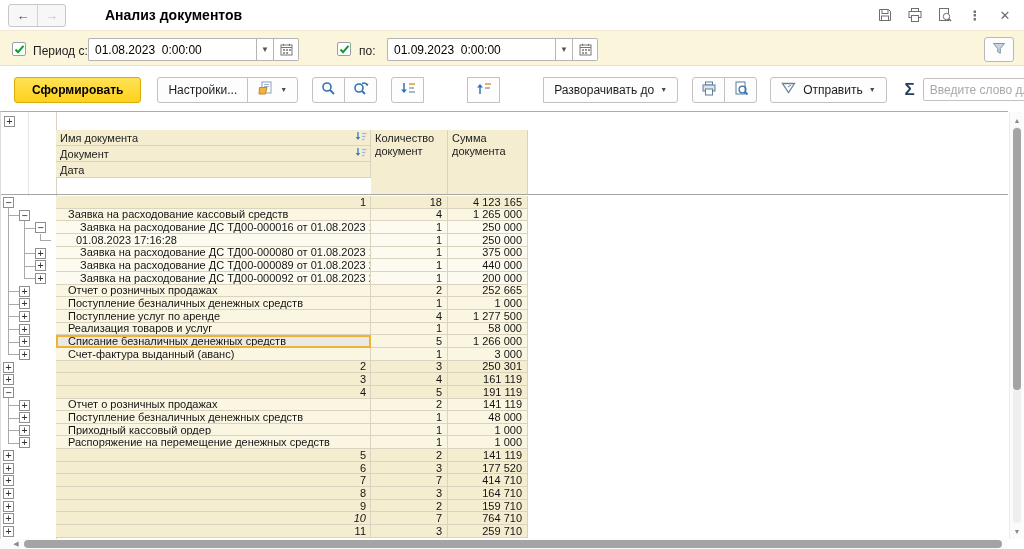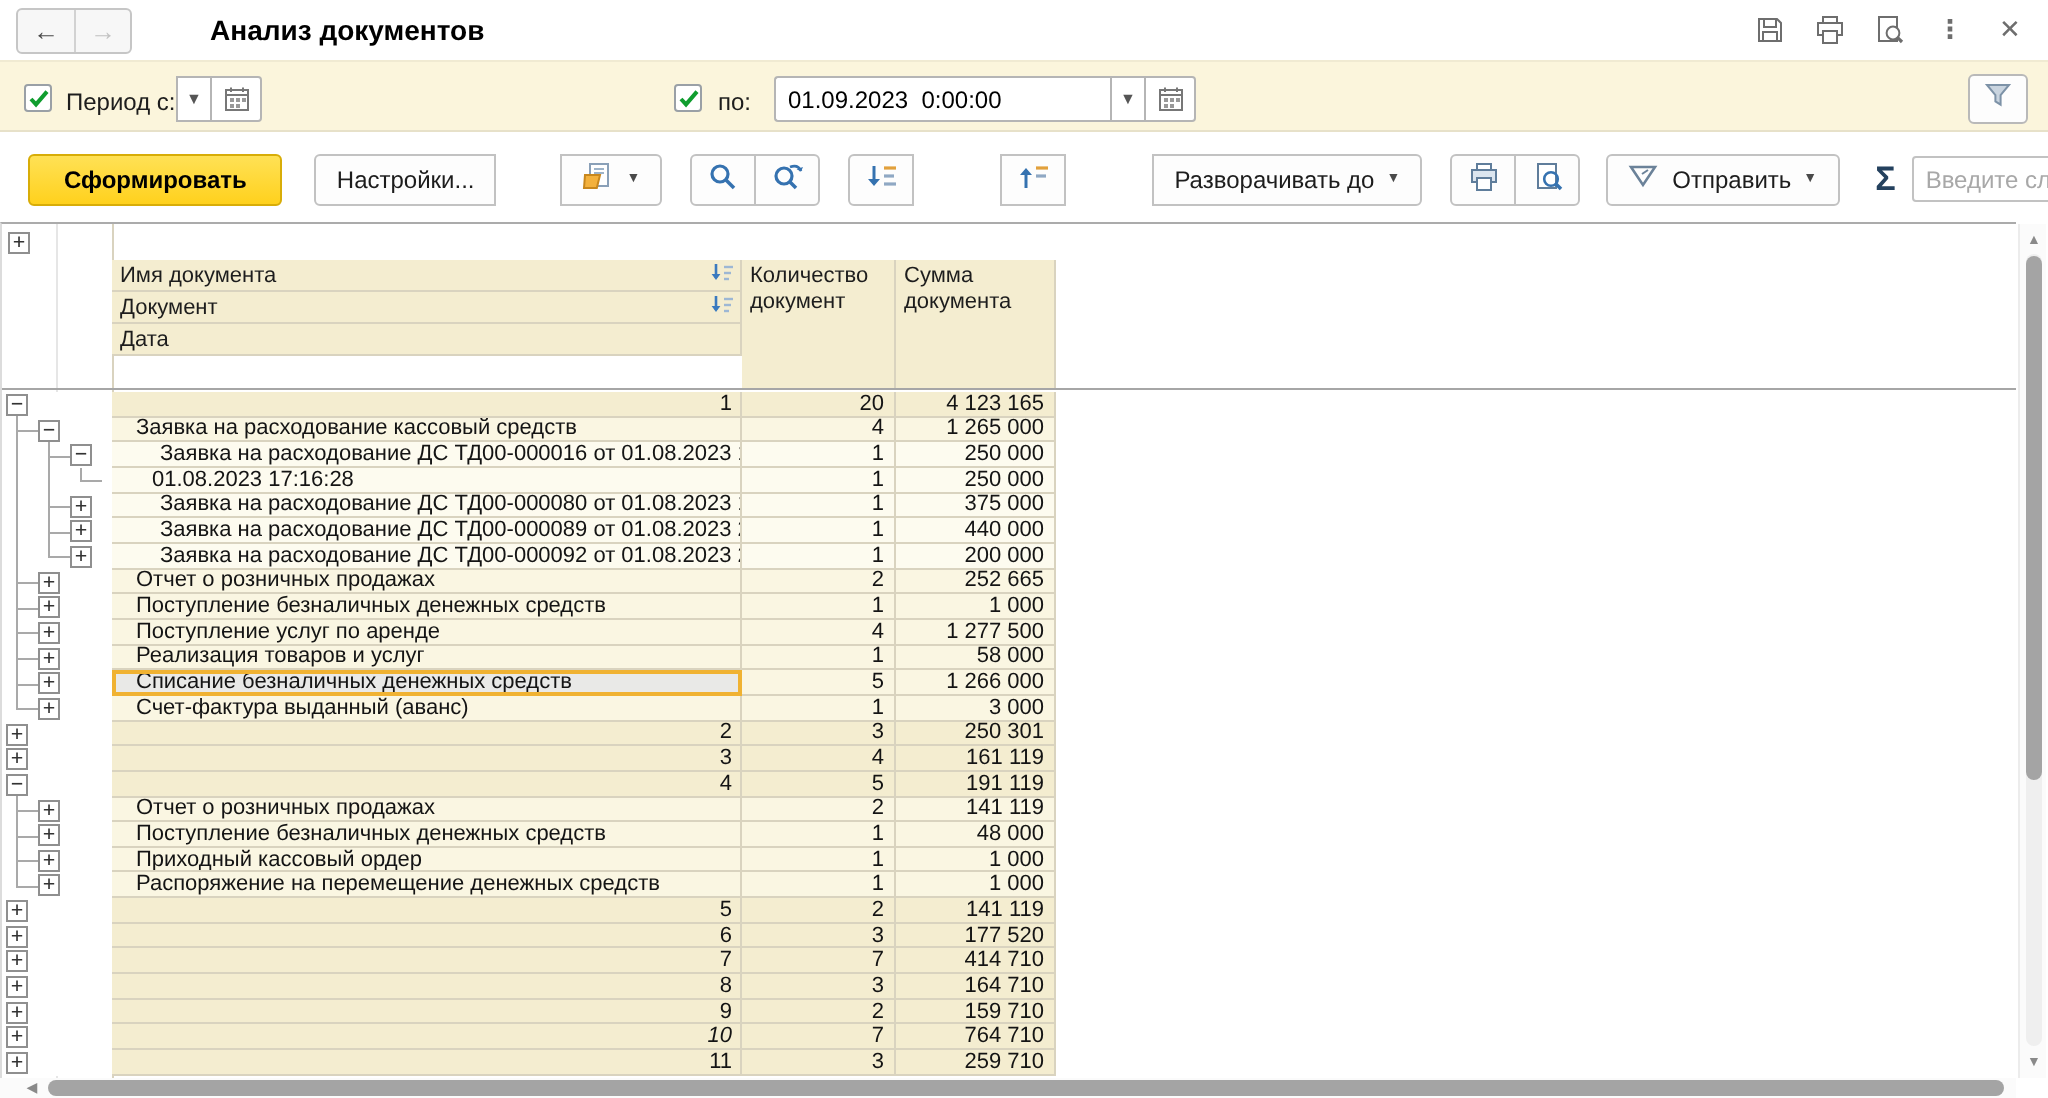--- a/index.html
+++ b/index.html
@@ -136,20 +136,21 @@
 </div>
 
 <div class="filterbar">
   <div class="cb" style="left:12px;">
     <svg width="11" height="11" viewBox="0 0 11 11">
         <path d="M1.5 5.5 L4 8.2 L9.5 1.8" stroke="#0f9d2e" stroke-width="2" fill="none"></path>
       </svg>
   </div>
   <div class="flabel" style="left:33px;">Период с:</div>
   <div class="dgrp" style="left:88px;">
+    <input class="dinput" value="01.08.2023  0:00:00" style="">
     <div class="ddrop">▼</div>
     <div class="dcal">
       <svg width="13" height="13" viewBox="0 0 13 13">
           <rect x="1" y="2" width="11" height="10" fill="#fff" stroke="#777"></rect>
           <line x1="1" y1="4.5" x2="12" y2="4.5" stroke="#777"></line>
           <line x1="3.5" y1="0.8" x2="3.5" y2="3" stroke="#777"></line>
           <line x1="9.5" y1="0.8" x2="9.5" y2="3" stroke="#777"></line>
           <rect x="3" y="6" width="2" height="2" fill="#999"></rect>
           <rect x="6" y="6" width="2" height="2" fill="#999"></rect>
           <rect x="9" y="6" width="2" height="2" fill="#999"></rect>
@@ -186,21 +187,21 @@
       <svg width="14" height="13" viewBox="0 0 14 13">
           <path d="M1.5 1.5 h11 l-4.2 5 v4.8 l-2.6 -1.6 v-3.2 z" fill="#c9d4df" stroke="#7d92a7"></path>
         </svg>
     </span>
   </div>
 </div>
 
 <div class="toolbar">
   <div class="btn btn-yellow" style="margin-right:16px;">Сформировать</div>
 
-  <div class="grp" style="margin-right:14px;gap:33px;">
+  <div class="grp" style="margin-right:14px;">
     <div class="btn">Настройки...</div>
     <div class="btn">
       <span>
         <svg width="16" height="15" viewBox="0 0 16 15">
             <rect x="4" y="1" width="9" height="11" fill="#fff" stroke="#8aa0b8"></rect>
             <line x1="6" y1="3.5" x2="11" y2="3.5" stroke="#9db3c9"></line>
             <line x1="6" y1="5.5" x2="11" y2="5.5" stroke="#9db3c9"></line>
             <path d="M1.5 6.5 h7.5 l-1.6 6.5 H1 z" fill="#f3b13d" stroke="#c8871d"></path>
           </svg>
       </span>
@@ -333,21 +334,21 @@
     <div class="th-num th-sum">Сумма документа</div>
   </div>
 
   <div class="hdr-sep"></div>
   <div class="rows" id="rows">
       <div class="trow lvl0">
         <div class="g">
           <div class="exp" style="left: 2px; top: 1px;">−</div>
         </div>
         <div class="cell c1 num" style="padding-left: 0px;">1</div>
-        <div class="cell c2">20</div>
+        <div class="cell c2">18</div>
         <div class="cell c3">4 123 165</div>
       </div>
       <div class="trow lvl1">
         <div class="g">
           <div class="exp" style="left: 18px; top: 1px;">−</div>
         </div>
         <div class="cell c1" style="padding-left: 12px;">Заявка на расходование кассовый средств</div>
         <div class="cell c2">4</div>
         <div class="cell c3">1 265 000</div>
       </div>

